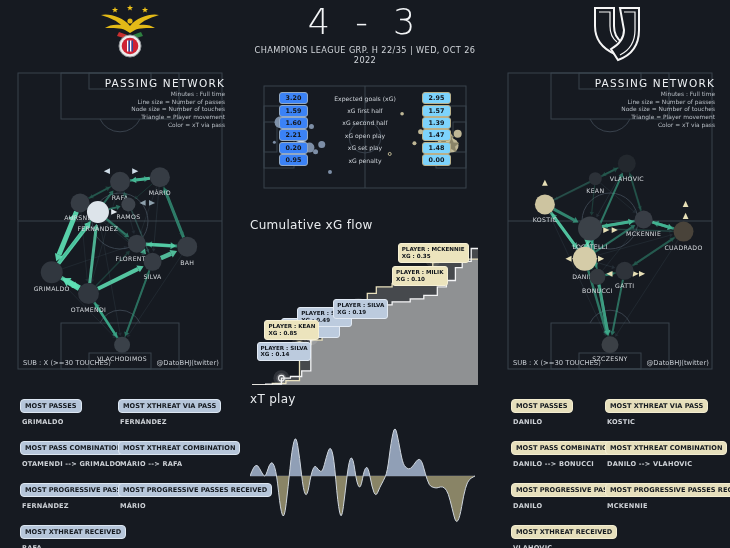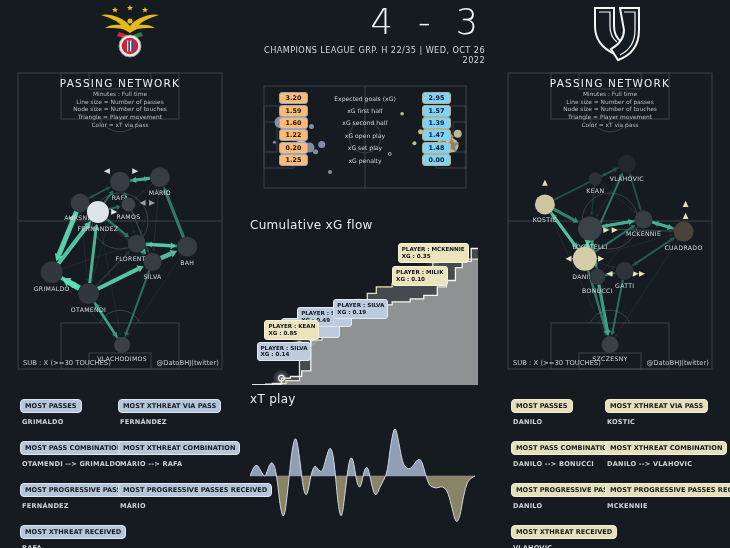--- a/index.html
+++ b/index.html
@@ -1,36 +1,36 @@
 <!DOCTYPE html>
 <html><head>
 <meta charset="utf-8">
 <style>
   html,body{margin:0;padding:0;}
   body{width:730px;height:548px;background:#161a21;position:relative;overflow:hidden;
        font-family:"DejaVu Sans",sans-serif;color:#dfe3e7;}
   .abs{position:absolute;}
   
-  .score-block{left:245px;top:2px;width:240px;text-align:right;}
+  .score-block{left:245px;top:2px;width:240px;text-align:center;}
   .score{font-size:35px;font-weight:300;letter-spacing:7px;color:#f2f4f6;}
   .competition{margin-top:3px;font-size:8.2px;letter-spacing:.4px;color:#d3d7dc;}
   
   .panel{width:210px;height:302px;top:70px;}
   .panel svg{position:absolute;left:0;top:0;}
-  .pn-header{position:absolute;left:0;top:7px;width:100%;text-align:center;z-index:3;}
+  .pn-header{position:absolute;left:0;top:7px;width:100%;text-align:right;z-index:3;}
   .pn-title{font-size:10.5px;letter-spacing:1.2px;color:#eef1f4;}
   .pn-legend{margin-top:2px;font-size:5.9px;line-height:1.3;color:#b7bdc4;}
   .pn-footer{position:absolute;left:8px;right:6px;bottom:5px;display:flex;
              justify-content:space-between;font-size:6.8px;color:#c6cbd1;z-index:3;}
   
   .stats-overlay{left:252px;top:92px;width:226px;z-index:3;}
   .stat-row{display:flex;align-items:center;justify-content:center;height:12.4px;gap:5px;}
   .stat-pill{width:27px;text-align:center;font-size:6.4px;font-weight:bold;color:#14181e;
              border-radius:3px;padding:1px 0;}
-  .pill-b{background:#fdba74;border:1px solid #93a9c4;}
+  .pill-b{background:#3b82f6;border:1px solid #93a9c4;}
   .pill-j{background:#7dd3fc;border:1px solid #b9b08a;}
   .stat-label{width:104px;text-align:center;font-size:6.1px;color:#cfd4da;}
   .section-title{font-size:12px;color:#e8ebee;letter-spacing:.3px;}
   
   #cum-wrap{left:252px;top:240px;width:226px;height:145px;}
   .chip{position:absolute;font-size:5.6px;font-weight:bold;line-height:1.25;
         padding:2px 3px;border-radius:3px;color:#10151c;white-space:nowrap;z-index:4;}
   .chip-b{background:#bccbde;border:1px solid #e2eaf4;}
   .chip-j{background:#ece4bd;border:1px solid #f6f0d4;}
   
@@ -404,31 +404,31 @@
     <span class="stat-pill pill-b">1.59</span>
     <span class="stat-label">xG first half</span>
     <span class="stat-pill pill-j">1.57</span>
   </div>
   <div class="stat-row">
     <span class="stat-pill pill-b">1.60</span>
     <span class="stat-label">xG second half</span>
     <span class="stat-pill pill-j">1.39</span>
   </div>
   <div class="stat-row">
-    <span class="stat-pill pill-b">1.22</span>
+    <span class="stat-pill pill-b">2.21</span>
     <span class="stat-label">xG open play</span>
     <span class="stat-pill pill-j">1.47</span>
   </div>
   <div class="stat-row">
     <span class="stat-pill pill-b">0.20</span>
     <span class="stat-label">xG set play</span>
     <span class="stat-pill pill-j">1.48</span>
   </div>
   <div class="stat-row">
-    <span class="stat-pill pill-b">1.25</span>
+    <span class="stat-pill pill-b">0.95</span>
     <span class="stat-label">xG penalty</span>
     <span class="stat-pill pill-j">0.00</span>
   </div>
 </div>
 
 <div class="abs section-title" style="left:250px;top:218px;">Cumulative xG flow</div>
 <div id="cum-wrap" class="abs">
   <svg id="cumchart" width="226" height="145" viewBox="0 0 226 145">
       <path d="M0 145.0 H0.0 V145.0 H13.6 V144.1 H20.3 V143.3 H29.4 V138.2 H33.9 V138.2 H38.4 V136.5 H47.5 V104.5 H49.7 V104.5 H58.8 V97.2 H67.8 V95.5 H70.1 V93.8 H74.6 V76.3 H81.4 V76.3 H90.4 V72.5 H92.7 V72.5 H104.0 V61.8 H106.2 V61.8 H115.3 V53.3 H124.3 V46.9 H126.6 V46.9 H140.1 V43.5 H153.7 V40.5 H158.2 V40.5 H165.0 V38.4 H171.8 V38.4 H174.0 V34.1 H180.8 V19.2 H185.3 V19.2 H194.4 V19.2 H198.9 V19.2 H203.4 V19.2 H210.2 V19.2 H219.2 V8.5 H226.0 V8.5 H226 V145 H0 Z" fill="#46494d"></path>
       <path d="M0 145.0 H0.0 V145.0 H13.6 V145.0 H20.3 V144.1 H29.4 V143.3 H33.9 V140.7 H38.4 V140.7 H47.5 V136.5 H49.7 V130.9 H58.8 V100.2 H67.8 V100.2 H70.1 V95.5 H74.6 V93.8 H81.4 V83.2 H90.4 V83.2 H92.7 V72.5 H104.0 V72.5 H106.2 V66.1 H115.3 V66.1 H124.3 V66.1 H126.6 V64.8 H140.1 V61.8 H153.7 V61.8 H158.2 V58.9 H165.0 V58.9 H171.8 V55.4 H174.0 V55.4 H180.8 V55.4 H185.3 V46.9 H194.4 V40.5 H198.9 V40.5 H203.4 V27.7 H210.2 V21.3 H219.2 V19.2 H226.0 V19.2 H226 V145 H0 Z" fill="#8f9193"></path>

